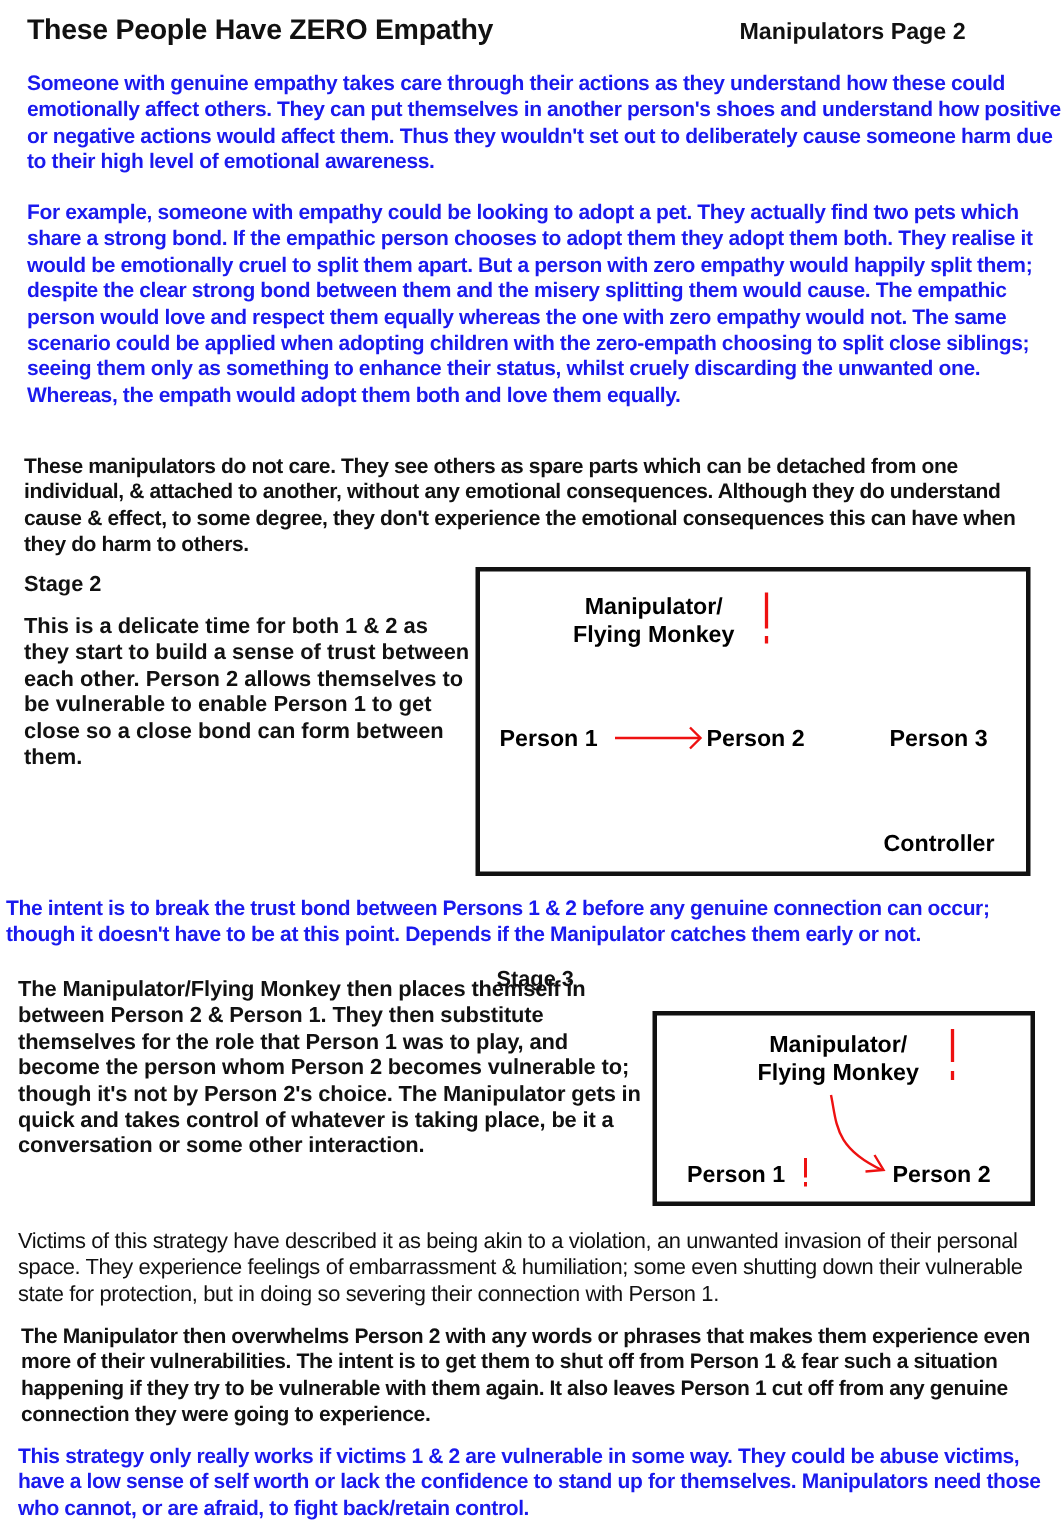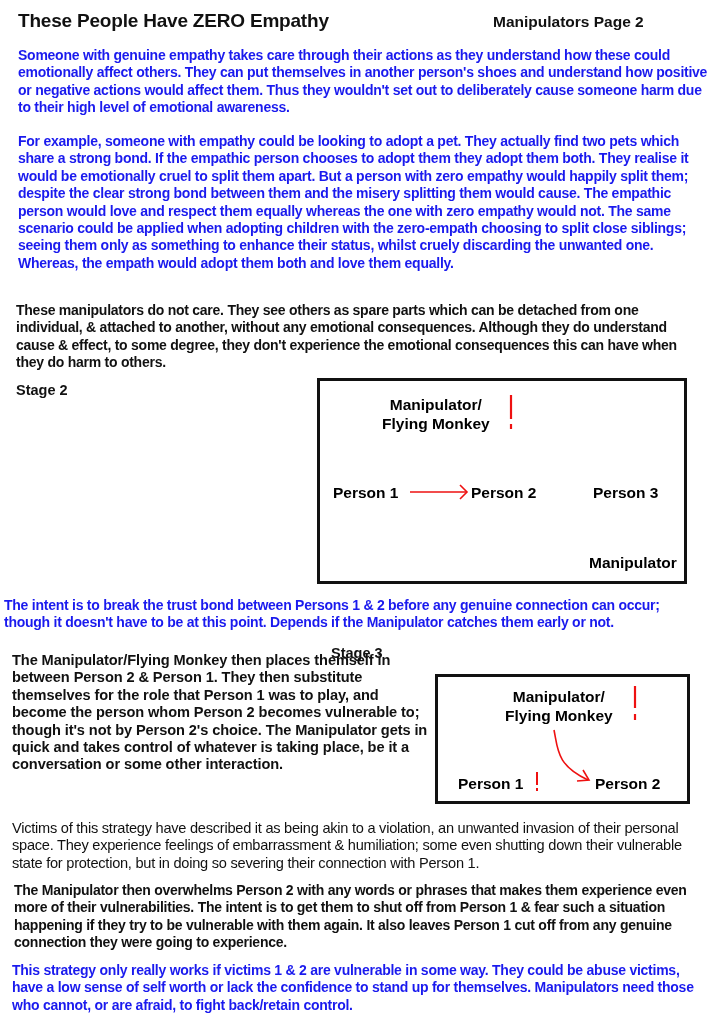--- a/index.html
+++ b/index.html
@@ -35,39 +35,40 @@
 
 <div class="abs title">These People Have ZERO Empathy</div>
 <div class="abs pagelabel">Manipulators Page 2</div>
 
 <div class="abs para blue p1">Someone with genuine empathy takes care through their actions as they understand how these could emotionally affect others.  They can put themselves in another person's shoes and understand how positive or negative actions would affect them.  Thus they wouldn't set out to deliberately cause someone harm due to their high level of emotional awareness.</div>
 <div class="abs para blue p2">For example, someone with empathy could be looking to adopt a pet.  They actually find two pets which share a strong bond.  If the empathic person chooses to adopt them they adopt them both. They realise it would be emotionally cruel to split them apart.  But a person with zero empathy would happily split them; despite the clear strong bond between them and the misery splitting them would cause.  The empathic person would love and respect them equally whereas the one with zero empathy would not.  The same scenario could be applied when adopting children with the zero-empath choosing to split close siblings; seeing them only as something to enhance their status, whilst cruely discarding the unwanted one.  Whereas, the empath would adopt them both and love them equally.</div>
 <div class="abs para black p3">These manipulators do not care.  They see others as spare parts which can be detached from one individual, &amp; attached to another, without any emotional consequences.  Although they do understand cause &amp; effect, to some degree, they don't experience the emotional consequences this can have when they do harm to others.</div>
 
 <div class="abs stage2">Stage 2</div>
 <div class="abs s2text">
+  <p>This is a delicate time for both 1 &amp; 2 as they start to build a sense of trust between each other.  Person 2 allows themselves to be vulnerable to enable Person 1 to get close so a close bond can form between them.</p>
 </div>
 
 <div class="abs box2">
   <div class="dlabel" style="left:62px; top:14px; text-align:center;">
     <div style="text-align:center;">Manipulator/</div>
     <div style="text-align:center;">Flying Monkey</div>
   </div>
   <svg style="left:0; top:0;" width="364" height="200">
     <line x1="191" y1="14" x2="191" y2="38" stroke="#ee1111" stroke-width="2.2"></line>
     <line x1="191" y1="43" x2="191" y2="48" stroke="#ee1111" stroke-width="2.2"></line>
   </svg>
   <div class="dlabel" style="left:13px; top:102px;">Person 1</div>
   <svg style="left:0; top:0;" width="364" height="200">
     <line x1="90" y1="111" x2="146" y2="111" stroke="#ee1111" stroke-width="1.6"></line>
     <polyline points="140,104 147,111 140,118" fill="none" stroke="#ee1111" stroke-width="1.6"></polyline>
   </svg>
   <div class="dlabel" style="left:151px; top:102px;">Person 2</div>
   <div class="dlabel" style="left:273px; top:102px;">Person 3</div>
-  <div class="dlabel" style="left:269px; top:172px;">Manipulator</div>
+  <div class="dlabel" style="left:269px; top:172px;">Controller</div>
 </div>
 
 <div class="abs para blue intent">The intent is to break the trust bond between Persons 1 &amp; 2 before any genuine connection can occur; though it doesn't have to be at this point.  Depends if the Manipulator catches them early or not.</div>
 <div class="abs stage3">Stage 3</div>
 <div class="abs s3text">The Manipulator/Flying Monkey then places themself in between Person 2 &amp; Person 1.  They then substitute themselves for the role that Person 1 was to play, and become the person whom Person 2 becomes vulnerable to; though it's not by Person 2's choice. The Manipulator gets in quick and takes control of whatever is taking place, be it a conversation or some other interaction.</div>
 
 <div class="abs box3">
   <div class="dlabel" style="left:67px; top:10px;">
     <div style="text-align:center;">Manipulator/</div>
     <div style="text-align:center;">Flying Monkey</div>

